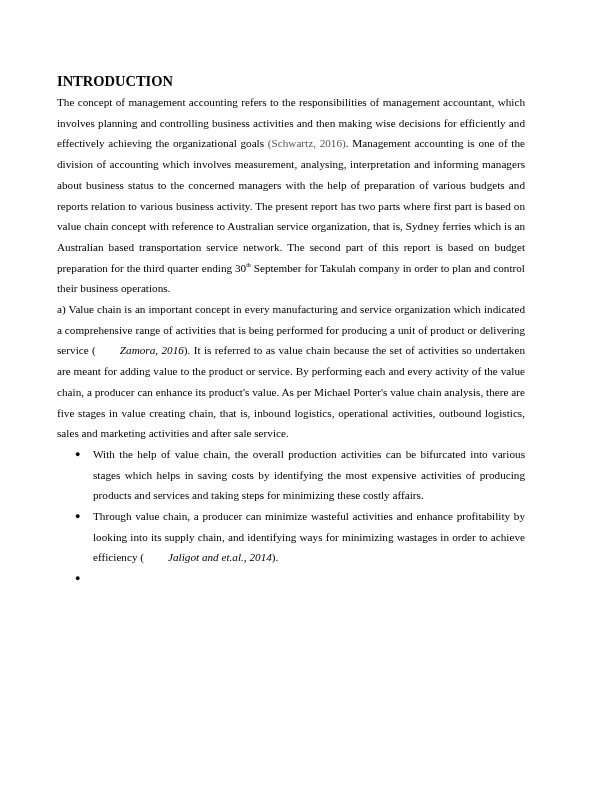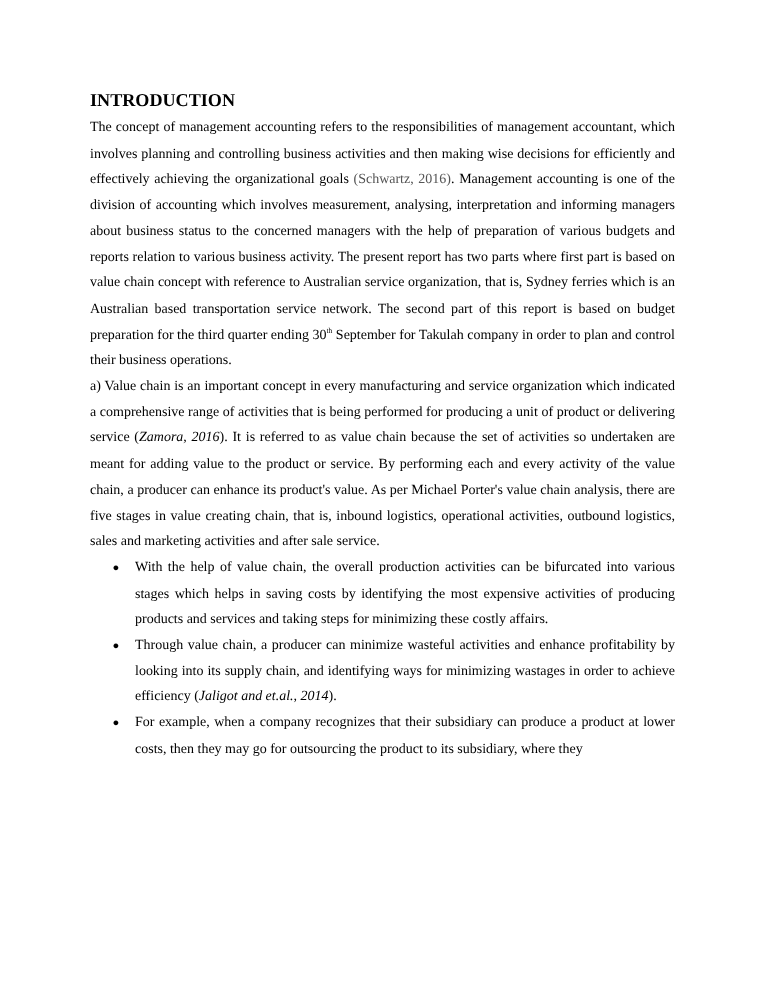--- a/index.html
+++ b/index.html
@@ -1,31 +1,31 @@
 <!DOCTYPE html>
 <html><head>
 <meta charset="utf-8">
 <style>
   html, body { margin: 0; padding: 0; background: #ffffff; }
   body { width: 612px; height: 792px; position: relative; overflow: hidden; }
   .page {
-    position: absolute; left: 72px; top: 72px; width: 468px;
+    position: absolute; left: 57px; top: 72px; width: 468px;
     font-family: "Liberation Serif", serif; color: #000;
     font-size: 11.2px; line-height: 20.7px;
   }
   h1 {
     font-family: "Liberation Serif", serif; font-weight: bold;
     font-size: 14.5px; line-height: 18px; margin: 0 0 2px 0;
   }
   h1.main { margin-top: 2px; }
   p { margin: 0; text-align: justify; }
   .q { text-decoration: underline; margin: 0; line-height: 22px; }
   .subhead { font-weight: bold; margin: 0; }
   .cite { color: #555; }
-  em { font-style: italic; }
+  em { font-style: italic; margin-left: 24px; }
   sup { font-size: 6px; line-height: 0; vertical-align: 5px; }
   ul { margin: 0; padding: 0; list-style: none; }
   li { position: relative; padding-left: 36px; text-align: justify; margin-bottom: 0; }
   li .bullet { position: absolute; left: 18px; top: 0; font-size: 9px; }
 </style>
 </head>
 <body>
 
 <div class="page">
   <h1>INTRODUCTION</h1>
@@ -37,16 +37,15 @@
     <li>
       <span class="bullet">●</span>
       <span>With the help of value chain, the overall production activities can be bifurcated into various stages which helps in saving costs by identifying the most expensive activities of producing products and services and taking steps for minimizing these costly affairs.</span>
     </li>
     <li>
       <span class="bullet">●</span>
       <span>Through value chain, a producer can minimize wasteful activities and enhance profitability by looking into its supply chain, and identifying ways for minimizing wastages in order to achieve efficiency (</span><em>Jaligot and et.al., 2014</em><span>).</span>
     </li>
     <li>
       <span class="bullet">●</span>
-      <span>For example, when a company recognizes that their subsidiary can produce a product at lower costs, then they may go for outsourcing the product to its subsidiary, where they</span>
     </li>
   </ul>
 </div>
 
 </body></html>

